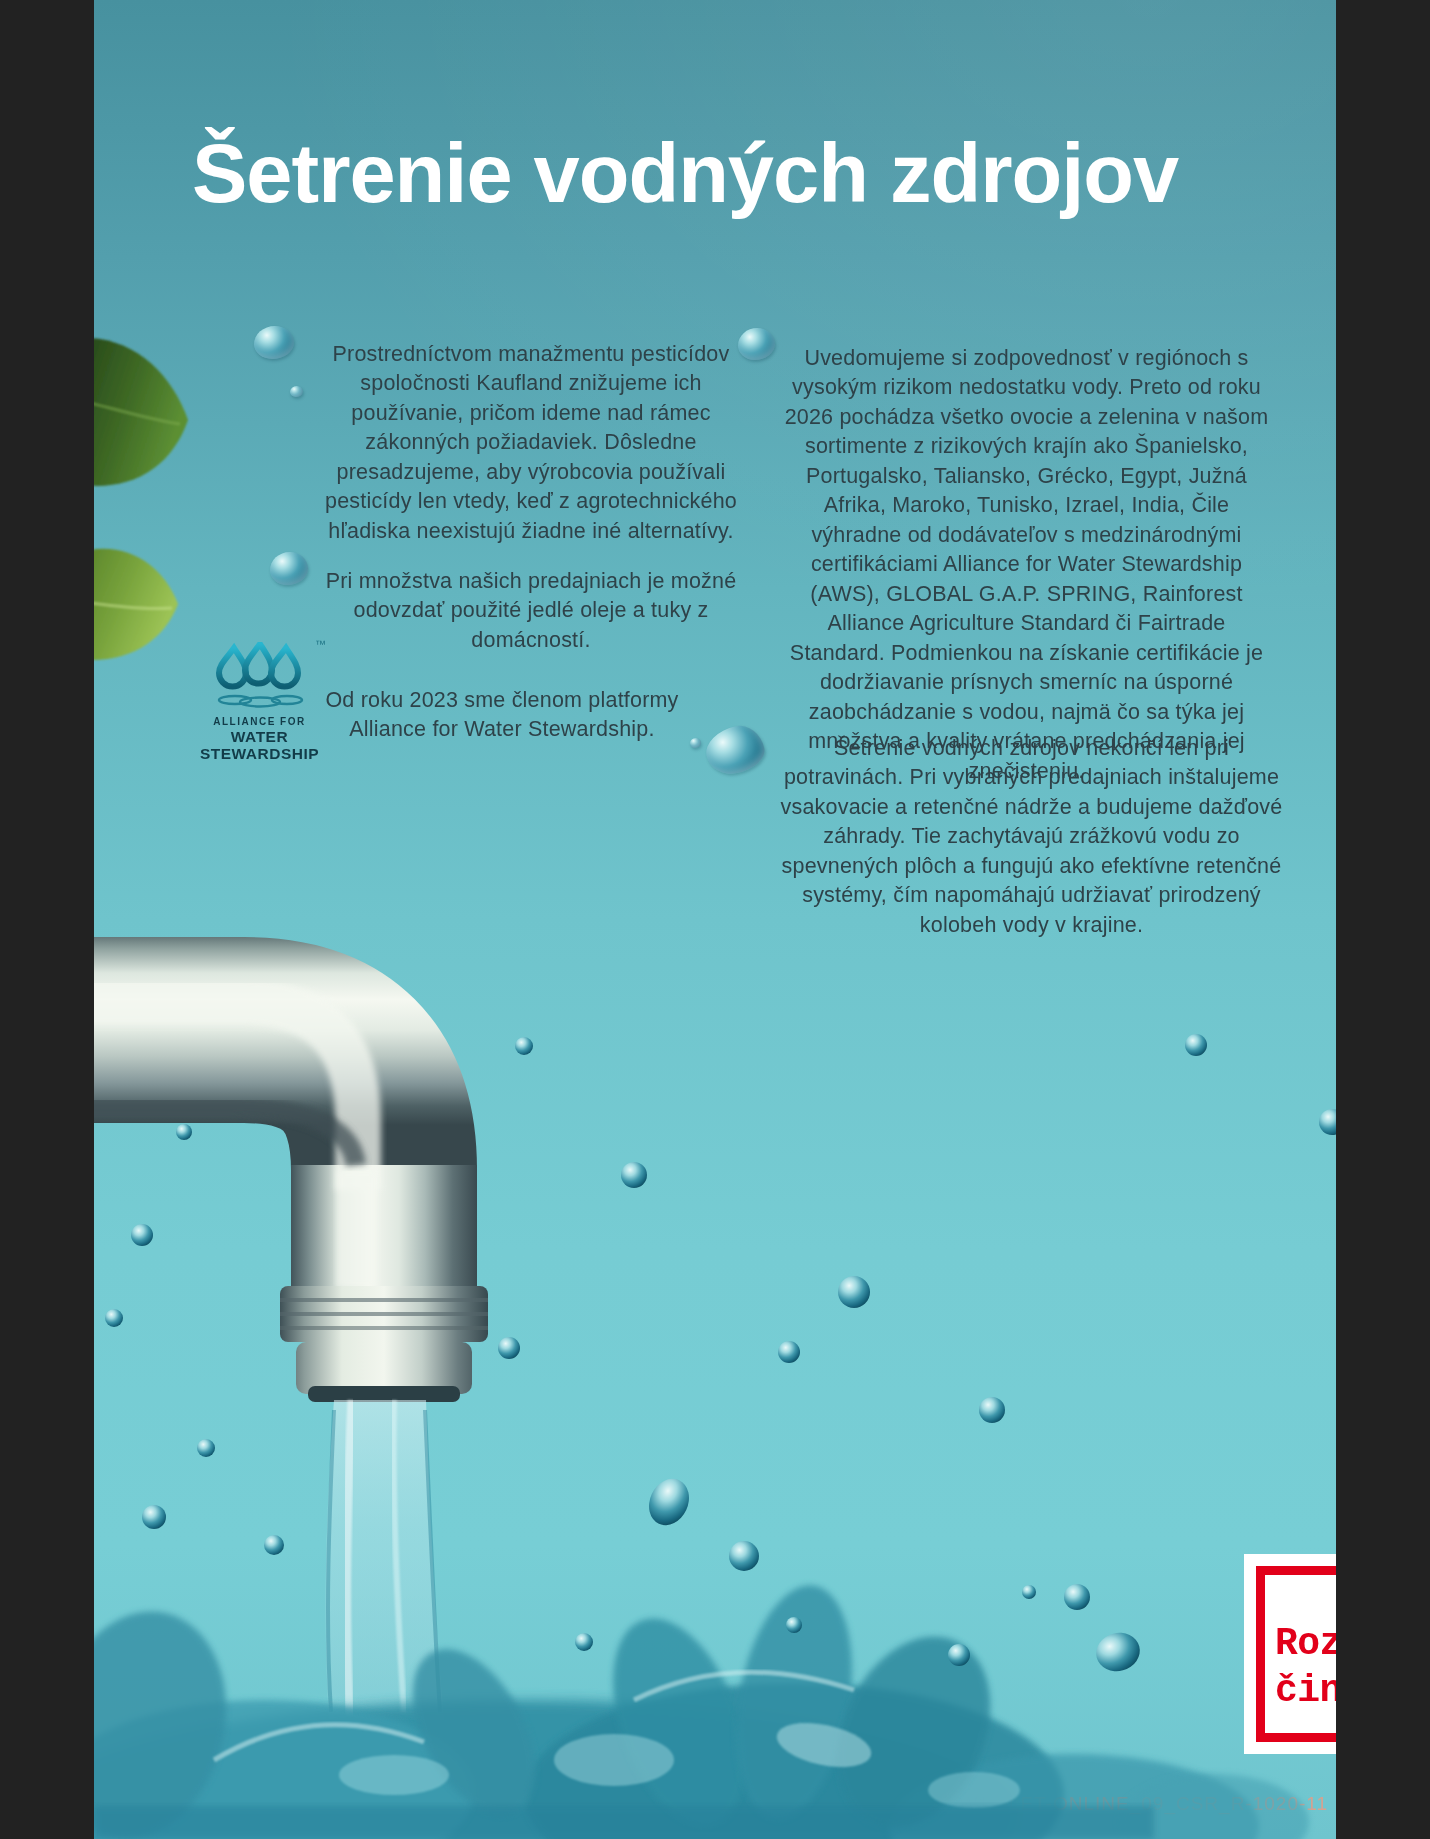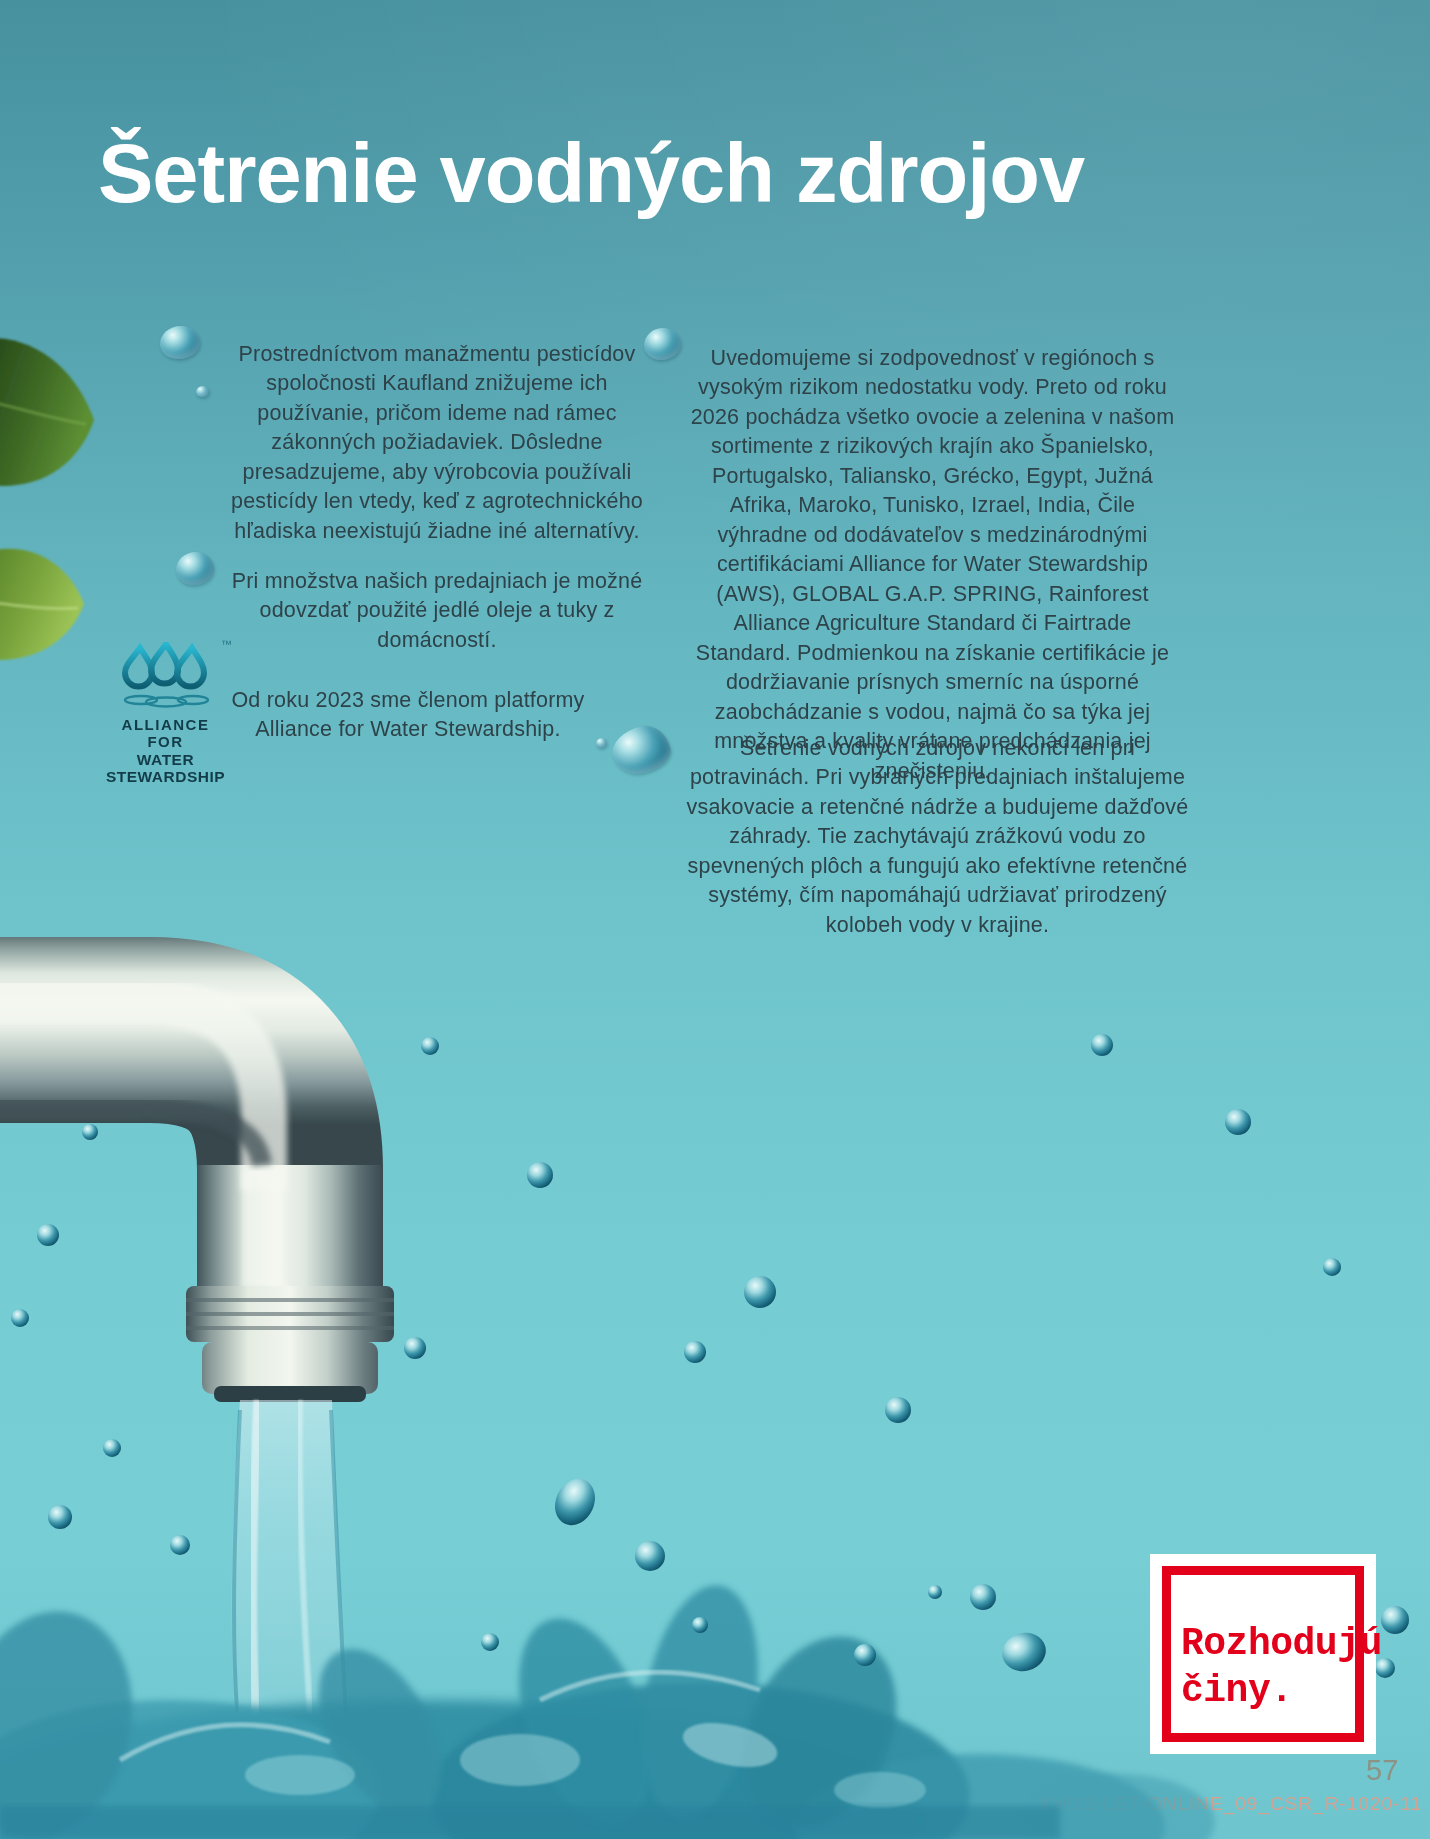--- a/index.html
+++ b/index.html
@@ -1,18 +1,18 @@
 <!DOCTYPE html>
 <html lang="sk"><head>
 <meta charset="utf-8">
 <style>
   html,body{margin:0;padding:0;background:#222;}
   .page{
     position:relative;
-    width:1430px;height:1839px;
+    width:1242px;height:1839px;
     margin:0 auto;
     overflow:hidden;
     font-family:"Liberation Sans",sans-serif;
     background:
       radial-gradient(120% 60% at 85% 0%, rgba(255,255,255,0.07), rgba(255,255,255,0) 60%),
       linear-gradient(180deg,#47919f 0%,#539fad 14%,#63b5bf 32%,#6fc4cc 50%,#76ccd3 68%,#77ced5 84%,#6fc5ce 100%);
   }
   .layer-art{position:absolute;inset:0;z-index:2;pointer-events:none;}
   .heading{
     position:absolute;left:98px;top:70px;z-index:3;
@@ -26,21 +26,21 @@
   .drop{
     position:absolute;z-index:3;
     border-radius:52% 48% 55% 45% / 55% 50% 50% 45%;
     background:radial-gradient(circle at 32% 28%, #eafafa 0%, #a6dde3 20%, #4ba2b6 48%, #1d6f88 78%, #12506a 100%);
     box-shadow:inset -2px -3px 6px rgba(255,255,255,.30), 1px 2px 3px rgba(10,60,80,.25);
   }
   .aws-logo{position:absolute;left:103px;top:642px;width:125px;z-index:3;text-align:center;}
   .aws-words{
     color:#123c49;font-weight:700;margin-top:2px;line-height:1.15;
   }
-  .aws-line1{font-size:15px;letter-spacing:1.5px;}
+  .aws-line1{font-size:10px;letter-spacing:1.5px;}
   .aws-line2{font-size:15.5px;letter-spacing:.5px;}
   .aws-tm{position:absolute;right:-4px;top:-4px;font-size:11px;color:#1b7183;}
   .badge{
     position:absolute;left:1150px;top:1554px;width:226px;height:200px;
     background:#ffffff;z-index:4;font-family:Liberation Mono, monospace;
   }
   .badge-frame{position:absolute;inset:12px;border:9px solid #e2001a;}
   .badge-text{
     position:absolute;left:31px;top:66px;z-index:5;
     color:#e2001a;font-weight:700;font-size:38px;line-height:47px;letter-spacing:-.5px;

